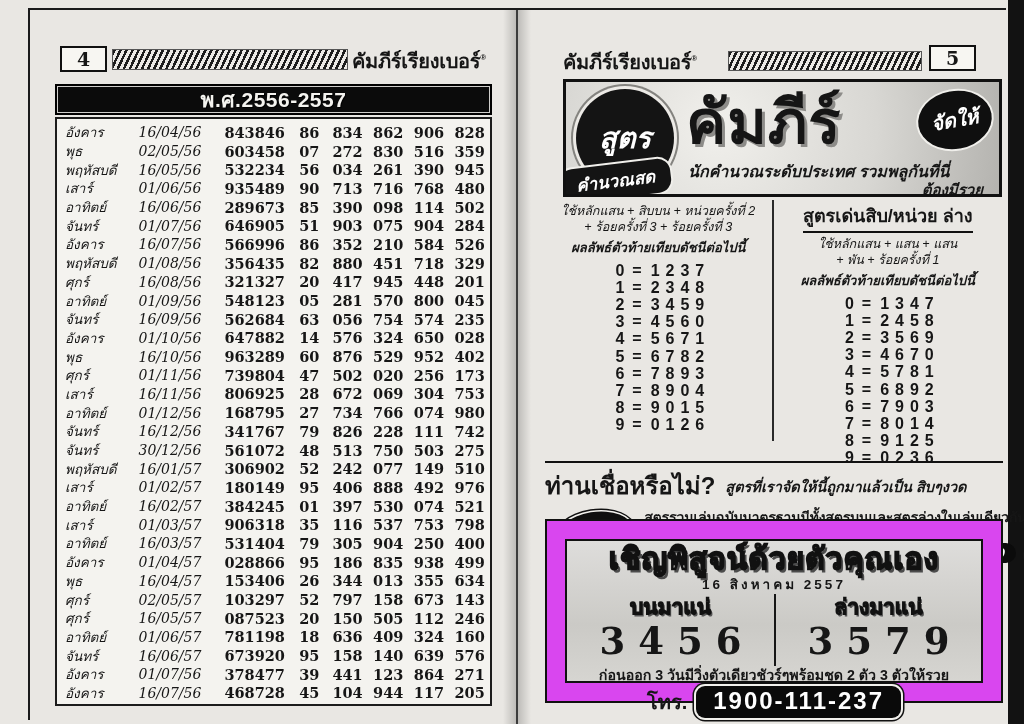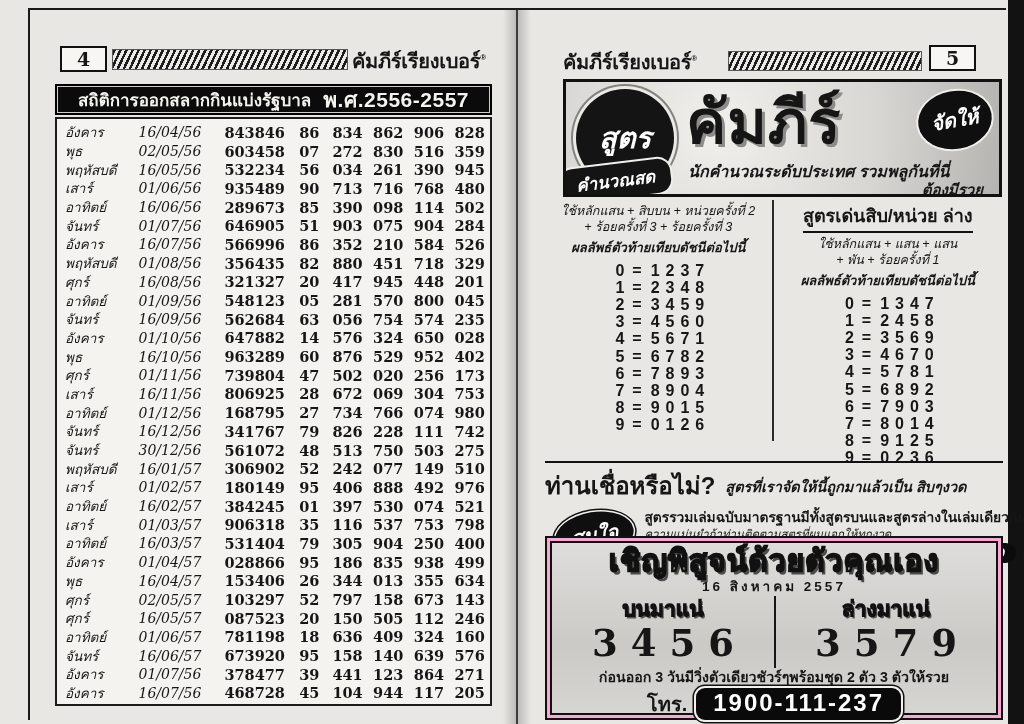--- a/index.html
+++ b/index.html
@@ -91,21 +91,21 @@
   .b-text { flex:1; }
   .b-line1 { font-size:13.8px; font-weight:800; white-space:nowrap; }
   .b-line2 { font-style:italic; font-size:11.5px; line-height:13.5px; white-space:nowrap; }
   .b-line3row { display:flex; align-items:center; gap:6px; }
   .b-line3 { font-style:italic; font-size:11.5px; white-space:nowrap; }
   .b-phone { background:#0b0b0b; color:#fff; font-weight:900; font-style:italic; font-size:15.5px;
              border-radius:15px; padding:1px 11px; white-space:nowrap; }
   .b-name  { font-size:14.5px; font-weight:800; white-space:nowrap; }
 
   .proof { position:absolute; left:545px; top:519px; width:458px; height:184px;
-           border:2.5px solid #111; padding:3px; background:#f9a8d4;margin-top:17px; }
+           border:2.5px solid #111; padding:18px; background:#d946ef; }
   .proof-inner { height:100%; border:2px solid #111; text-align:center;
                  background:linear-gradient(180deg,#dedddb 0%, #cbcac6 60%, #d6d5d1 100%); }
   .pf-title { font-size:30px; font-weight:900; line-height:35px; letter-spacing:1px; color:#f6f5f1;
               -webkit-text-stroke:1.7px #111; text-shadow:2.5px 2.5px 0 #4c4c4c; white-space:nowrap; }
   .pf-date  { font-size:13.5px; font-weight:600; letter-spacing:3px; line-height:17px; }
   .pf-cols  { display:flex; height:72px; margin-top:1px; }
   .pf-col   { width:50%; }
   .pf-col-r { border-left:2.5px solid #161616; }
   .pf-label { font-size:21px; font-weight:900; color:#f6f5f1; -webkit-text-stroke:1.2px #111;
               text-shadow:1.5px 1.5px 0 #555; line-height:26px; }
@@ -127,21 +127,20 @@
   <div class="edge-right"></div>
   <div class="spine-shade"></div>
   <div class="spine"></div>
 
   <div>
     <div class="numbox" style="left:60px; top:46px;">4</div>
     <div class="p4-stripes stripes"></div>
     <div class="brand p4-brand"><span>คัมภีร์เรียงเบอร์</span><sup>®</sup></div>
 
     <div class="stat-title">
-      <span class="stat-title-main">สถิติการออกสลากกินแบ่งรัฐบาล</span>
       <span class="stat-title-years">พ.ศ.2556-2557</span>
     </div>
 
     <div class="stat-box">
 
     <div class="trow">
         <span class="c c-day">อังคาร</span>
         <span class="c c-date">16/04/56</span>
         <span class="c c-n6">843846</span>
         <span class="c c-n2">86</span>

